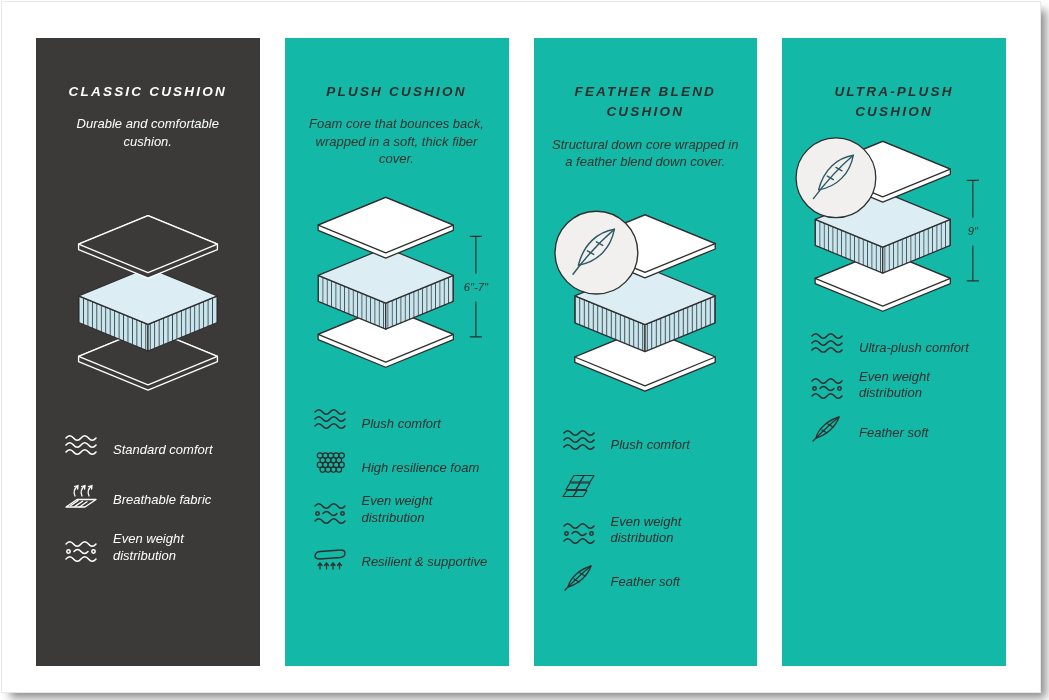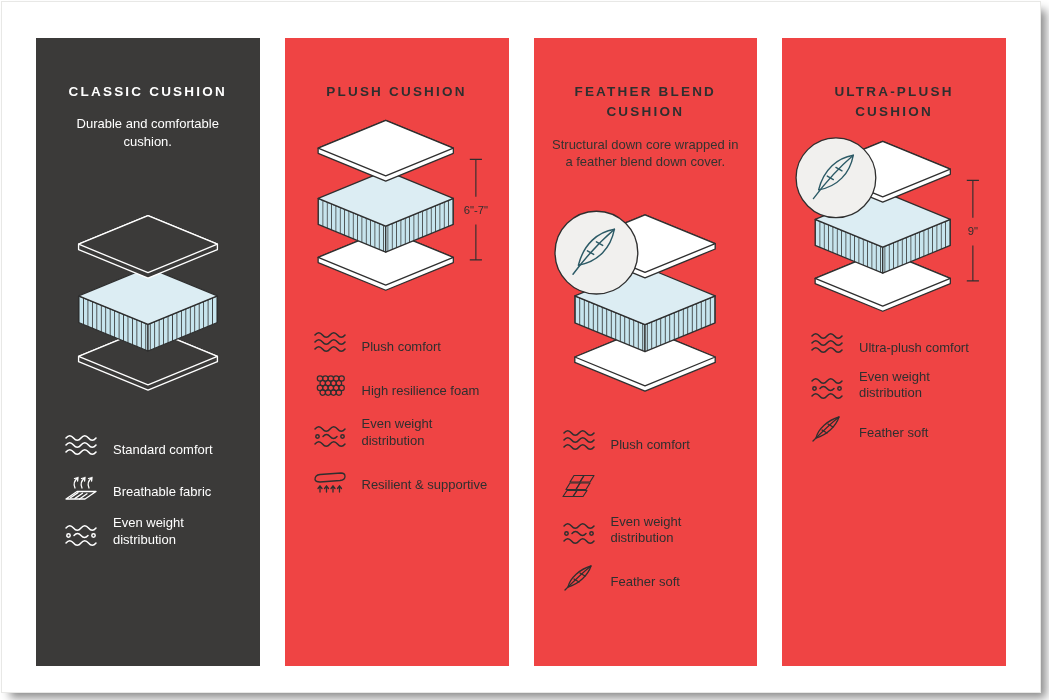--- a/index.html
+++ b/index.html
@@ -3,46 +3,47 @@
 <meta charset="utf-8">
 <style>
   * { margin:0; padding:0; box-sizing:border-box; }
   html, body { width:1049px; height:700px; background:#ffffff; font-family:"Liberation Sans", sans-serif; }
   .sheet {
     position:absolute; top:1px; left:1px;
     width:1040px; height:692px;
     background:#ffffff;
     border:1px solid #e8e8e6;
     box-shadow: 7px 7px 9px -2px rgba(0,0,0,0.45);
+    font-style: italic;
   }
   .columns { display:flex; gap:25px; padding:36px 34px; }
   .column {
     width:225px; height:628px;
-    background:#ef4444;
+    background:#14b8a6;
     display:flex; flex-direction:column; align-items:center;
     padding:44px 14px 20px;
     color:#2f2f2f;
   }
   .column.dark { background:#3b3a39; color:#ffffff; }
   .title {
     font-size:13.5px; font-weight:bold; letter-spacing:2.2px;
     text-align:center; line-height:1.5; max-width:190px; color:#2f2f2f;
   }
   .dark .title { color:#ffffff; }
   .description {
     margin-top:13px; font-size:13px; line-height:1.35; text-align:center;
     color:#333330; max-width:188px; height:64px;
   }
   .dark .description { color:#ffffff; }
   .illustration { height:198px; display:flex; align-items:center; justify-content:center; }
   .dark .illustration { margin-top:20px; }
   .illustration svg { display:block; overflow:visible; }
   .measure { font-size:13px; fill:#2f2f2f; font-family:"Liberation Sans", sans-serif; }
   .features { width:100%; margin-top:28px; display:flex; flex-direction:column; gap:16px; padding:0 4px 0 12px; }
-  .features.loose { gap:14px; margin-top:34px; }
+  .features.loose { gap:22px; margin-top:34px; }
   .features.tight { gap:12px; margin-top:8px; }
   .feature { display:flex; align-items:flex-end; gap:13px; }
   .ficon { flex:0 0 38px; width:38px; height:28px; display:flex; align-items:center; justify-content:center; color:#2f2f2f; }
   .dark .ficon { color:#ffffff; }
   .ficon svg { width:36px; height:28px; display:block; }
   .flabel { font-size:13px; line-height:1.3; color:#2f2f2f; }
   .dark .flabel { color:#ffffff; }
 </style>
 </head>
 <body>
@@ -211,20 +212,21 @@
                 <use href="#icon-weight"></use>
               </svg>
             </span>
           <span class="flabel">Even weight distribution</span>
         </div>
       </div>
     </div>
 
     <div class="column">
       <h2 class="title">PLUSH CUSHION</h2>
+      <p class="description">Foam core that bounces back, wrapped in a soft, thick fiber cover.</p>
       <div class="illustration">
         <svg viewBox="0 0 226 210" width="196" height="182">
           <use href="#cushion-light"></use>
           <use href="#bracket"></use>
           <text class="measure" x="204" y="120" text-anchor="middle">6"-7"</text>
         </svg>
       </div>
       <div class="features">
         <div class="feature">
           <span class="ficon">

